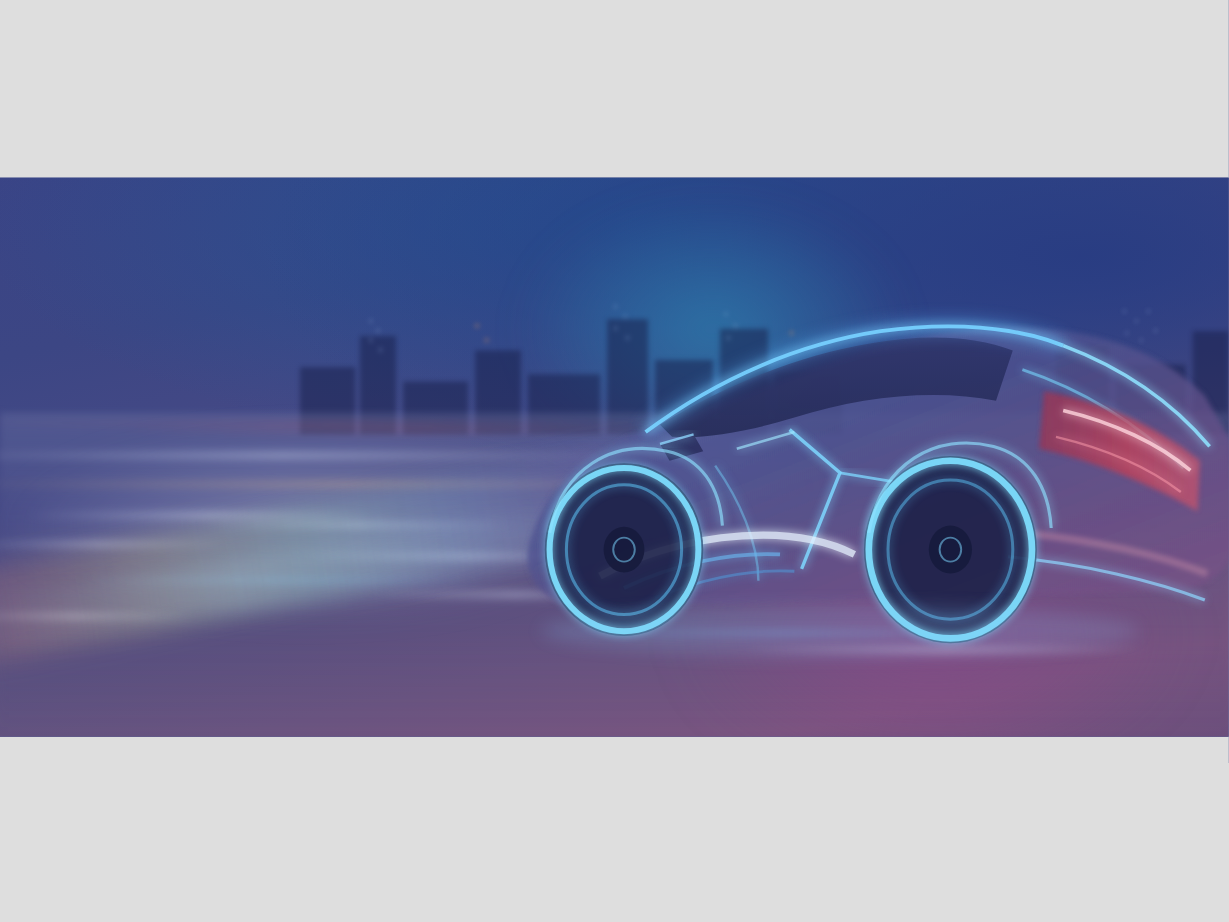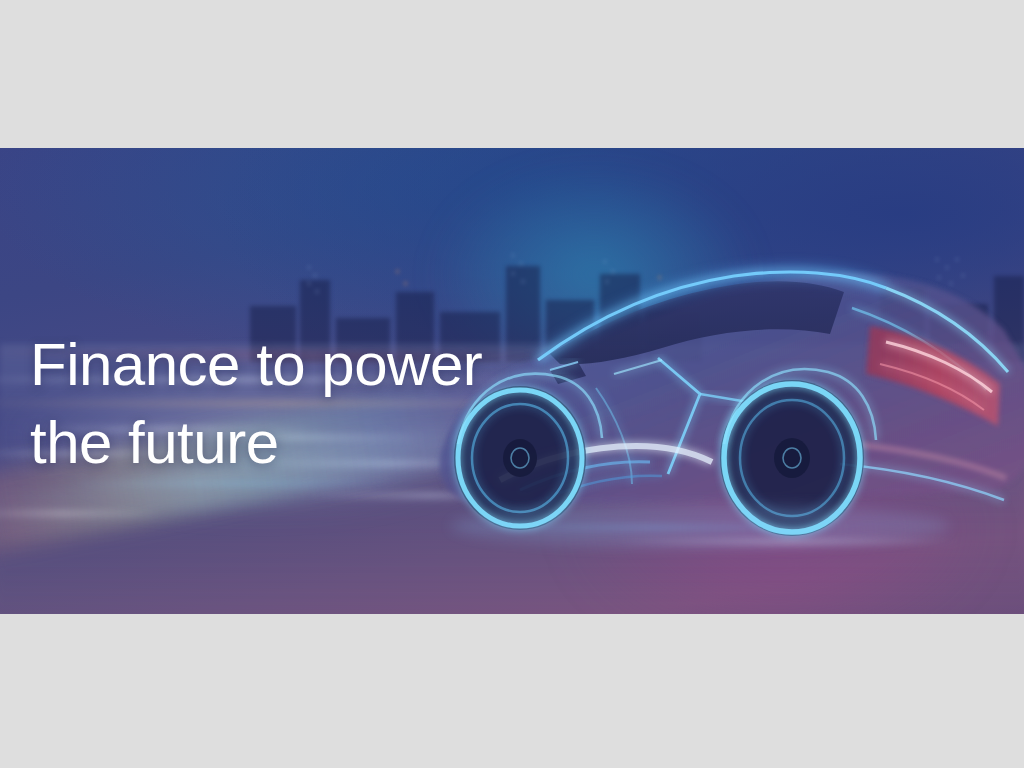--- a/index.html
+++ b/index.html
@@ -254,17 +254,15 @@
           <ellipse rx="9" ry="10" fill="none" stroke="#6fc0e8" stroke-width="1.6" opacity=".6"></ellipse>
         </g>
 
         <path d="M58 286 C68 232 110 208 156 218 C184 224 200 248 202 280" stroke="#8fe2ff" stroke-width="2.6" fill="none" filter="url(#neon)" opacity=".7"></path>
         <path d="M324 286 C334 228 380 202 428 214 C458 222 474 248 476 282" stroke="#8fe2ff" stroke-width="2.6" fill="none" filter="url(#neon)" opacity=".7"></path>
 
         <ellipse cx="300" cy="368" rx="250" ry="22" fill="#8fd0ff" opacity=".16" filter="url(#neonSoft)"></ellipse>
       </svg>
     </div>
 
-    <div class="headline">Finance to power
-the future</div>
 
   </div>
 </div>
 
 </body></html>

